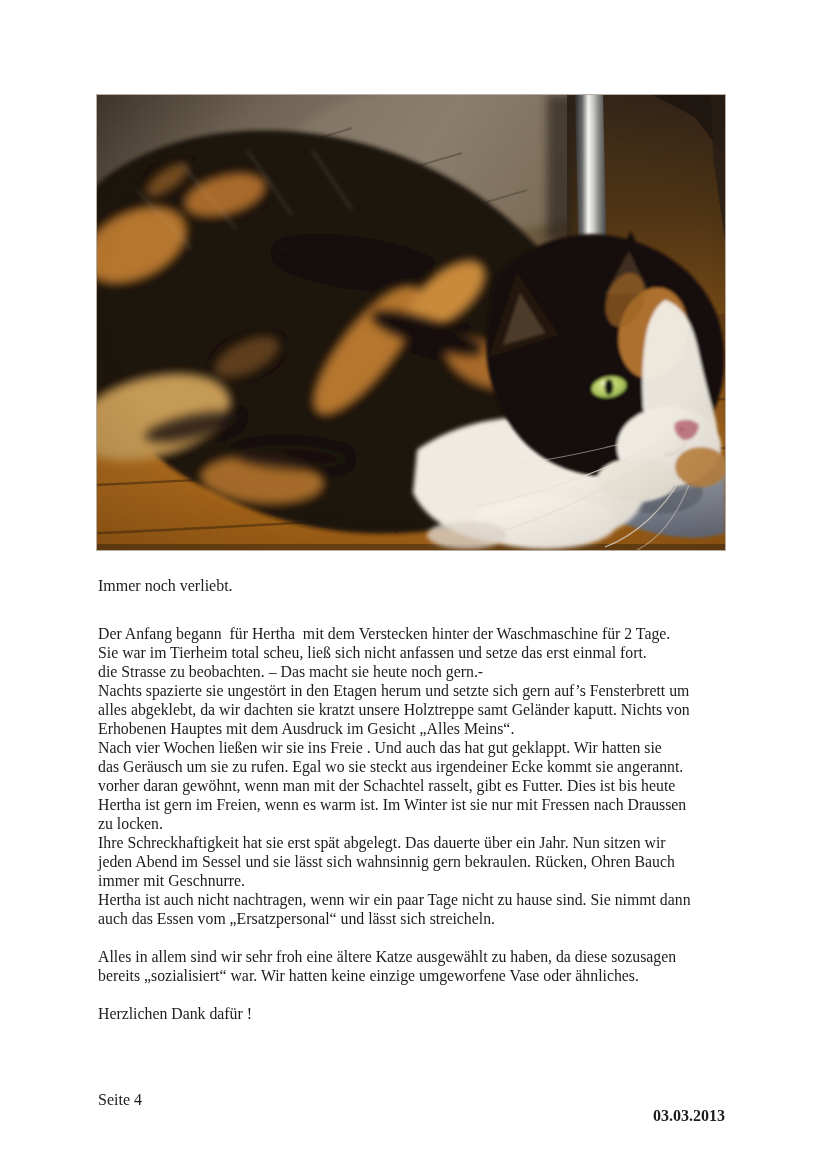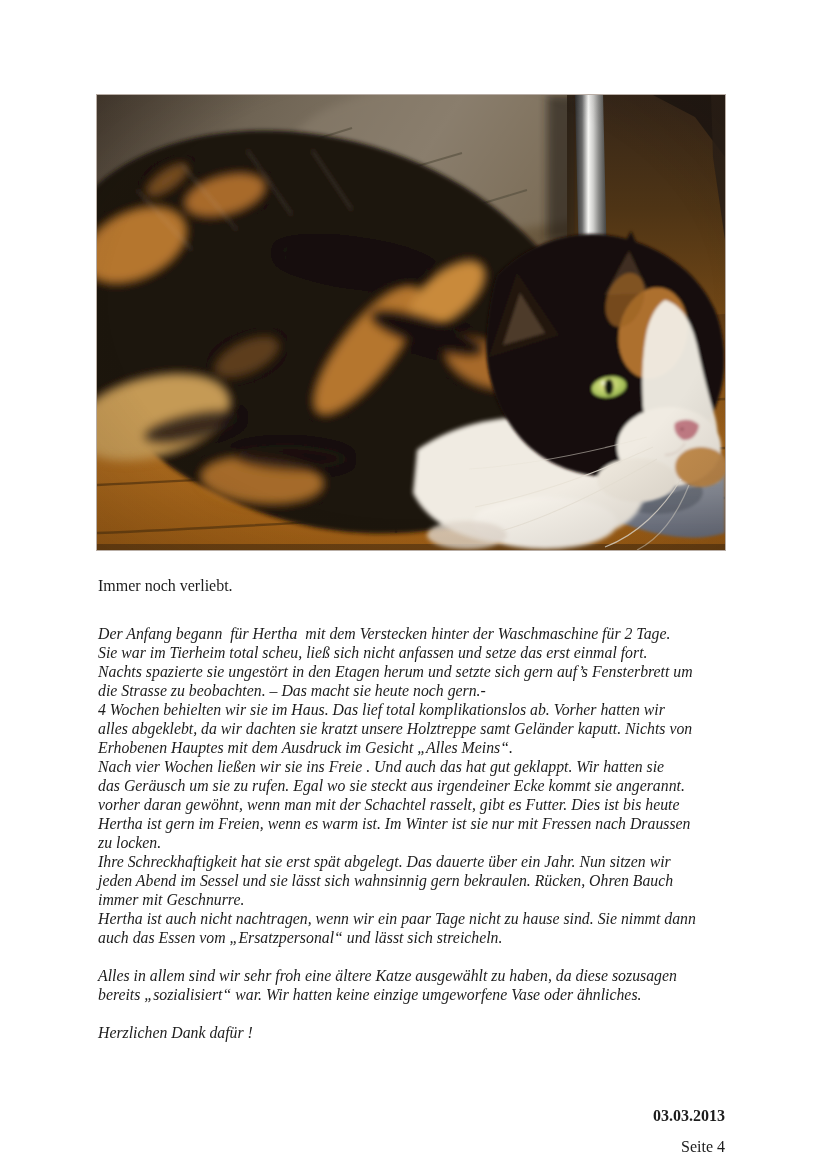--- a/index.html
+++ b/index.html
@@ -17,29 +17,29 @@
   }
   .photo svg{display:block;width:628px;height:455px;}
   .caption{
     position:absolute;left:98px;top:560px;
     font-size:16px;line-height:19px;white-space:pre;
   }
   .body-text{
     position:absolute;left:98px;top:624px;width:700px;
     font-size:15.8px;line-height:19px;
   }
-  .para{margin:0 0 19px 0;font-style:italic;}
+  .para{margin:0 0 19px 0;}
   .para.last{margin-bottom:16px;}
   .line{white-space:pre;}
   .footer{
     position:absolute;left:98px;top:1091px;width:627px;height:20px;
     font-size:16px;
   }
   .footer .page-num{
-    position:absolute;left:0;width:100%;text-align:right;margin-top:47px;
+    position:absolute;left:0;width:100%;text-align:left;
   }
   .footer .date{
     position:absolute;right:0;top:16px;text-align:left;font-weight:bold;
   }
 </style>
 </head>
 <body>
 
 <div class="page">
 
@@ -220,23 +220,22 @@
       <rect x="0" y="0" width="628" height="455" fill="url(#gVig)"></rect>
     </svg>
   </div>
 
   <p class="caption">Immer noch verliebt.</p>
 
   <div class="body-text">
     <div class="para">
       <div class="line">Der Anfang begann  für Hertha  mit dem Verstecken hinter der Waschmaschine für 2 Tage.</div>
       <div class="line">Sie war im Tierheim total scheu, ließ sich nicht anfassen und setze das erst einmal fort.</div>
+      <div class="line">die Strasse zu beobachten. – Das macht sie heute noch gern.-</div>
       <div class="line">Nachts spazierte sie ungestört in den Etagen herum und setzte sich gern auf’s Fensterbrett um</div>
-      <div class="line">die Strasse zu beobachten. – Das macht sie heute noch gern.-</div>
-      <div class="line">4 Wochen behielten wir sie im Haus. Das lief total komplikationslos ab. Vorher hatten wir</div>
       <div class="line">alles abgeklebt, da wir dachten sie kratzt unsere Holztreppe samt Geländer kaputt. Nichts von</div>
       <div class="line">Erhobenen Hauptes mit dem Ausdruck im Gesicht „Alles Meins“.</div>
       <div class="line">Nach vier Wochen ließen wir sie ins Freie . Und auch das hat gut geklappt. Wir hatten sie</div>
       <div class="line">das Geräusch um sie zu rufen. Egal wo sie steckt aus irgendeiner Ecke kommt sie angerannt.</div>
       <div class="line">vorher daran gewöhnt, wenn man mit der Schachtel rasselt, gibt es Futter. Dies ist bis heute</div>
       <div class="line">Hertha ist gern im Freien, wenn es warm ist. Im Winter ist sie nur mit Fressen nach Draussen</div>
       <div class="line">zu locken.</div>
       <div class="line">Ihre Schreckhaftigkeit hat sie erst spät abgelegt. Das dauerte über ein Jahr. Nun sitzen wir</div>
       <div class="line">jeden Abend im Sessel und sie lässt sich wahnsinnig gern bekraulen. Rücken, Ohren Bauch</div>
       <div class="line">immer mit Geschnurre.</div>

